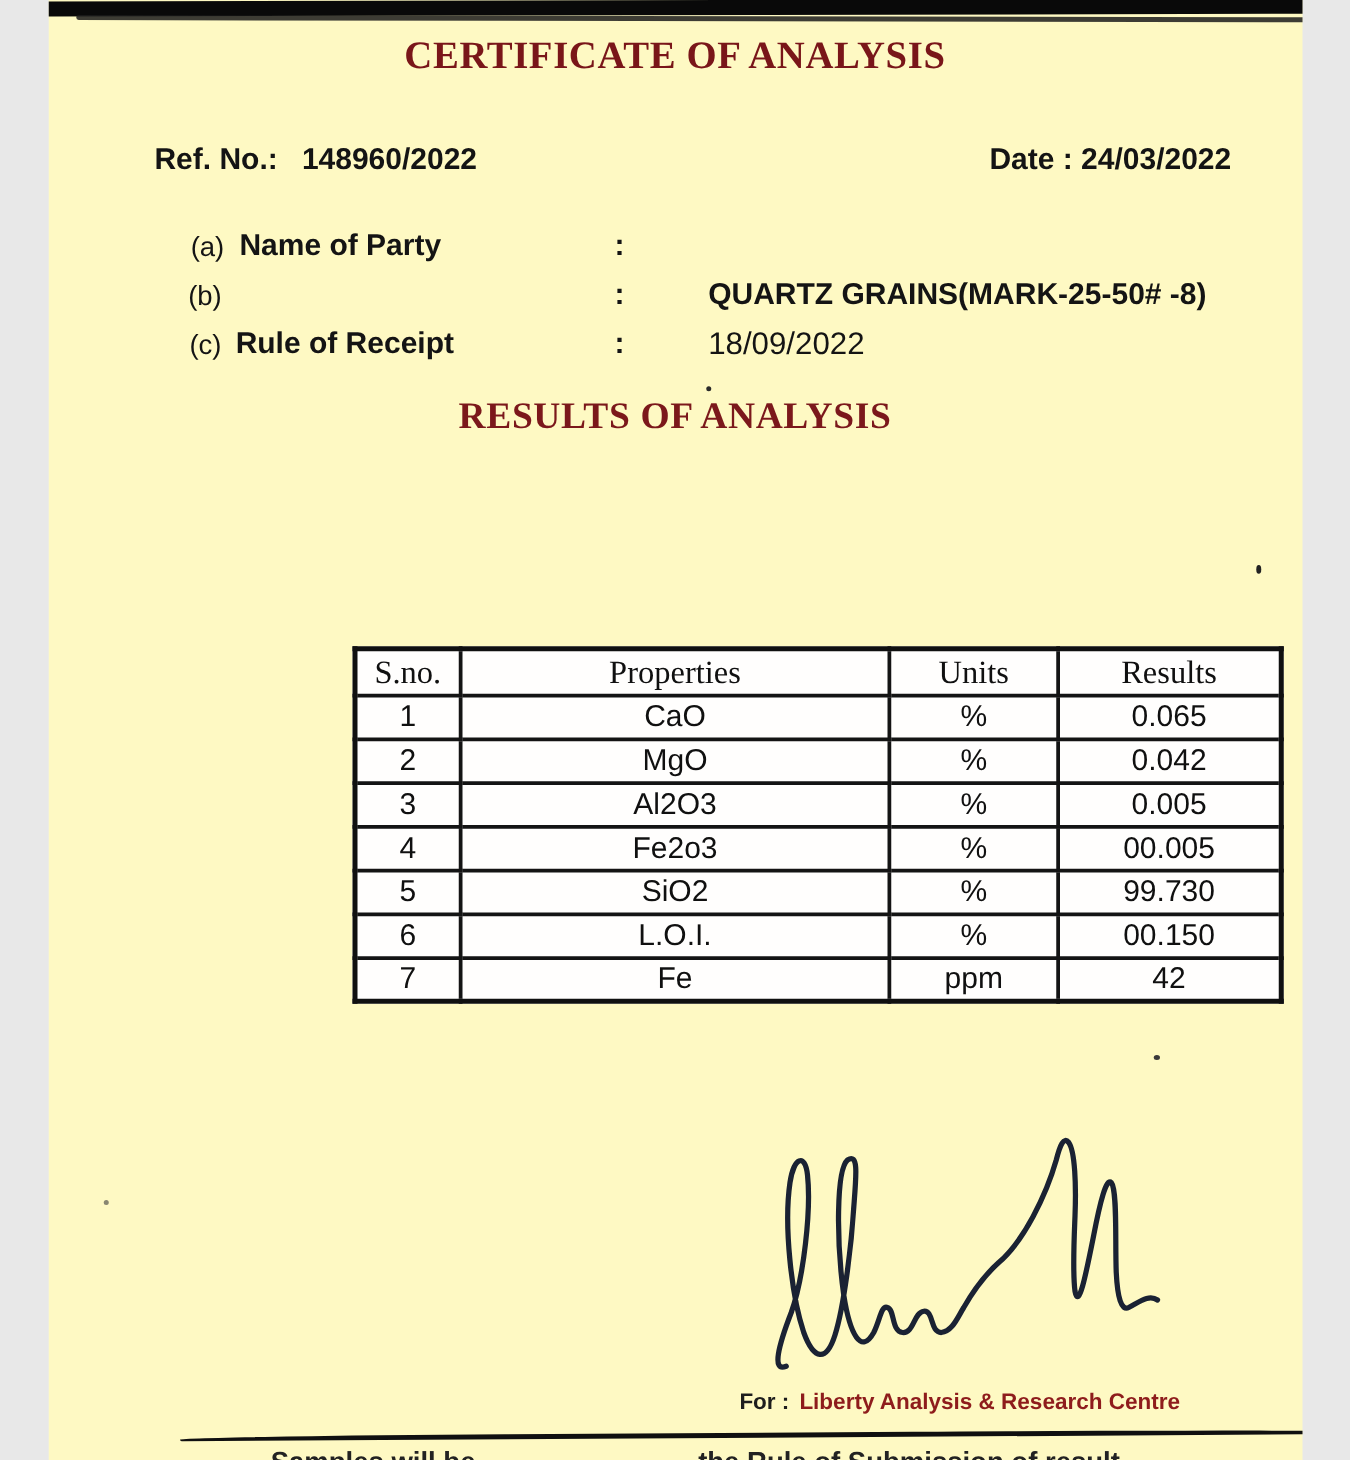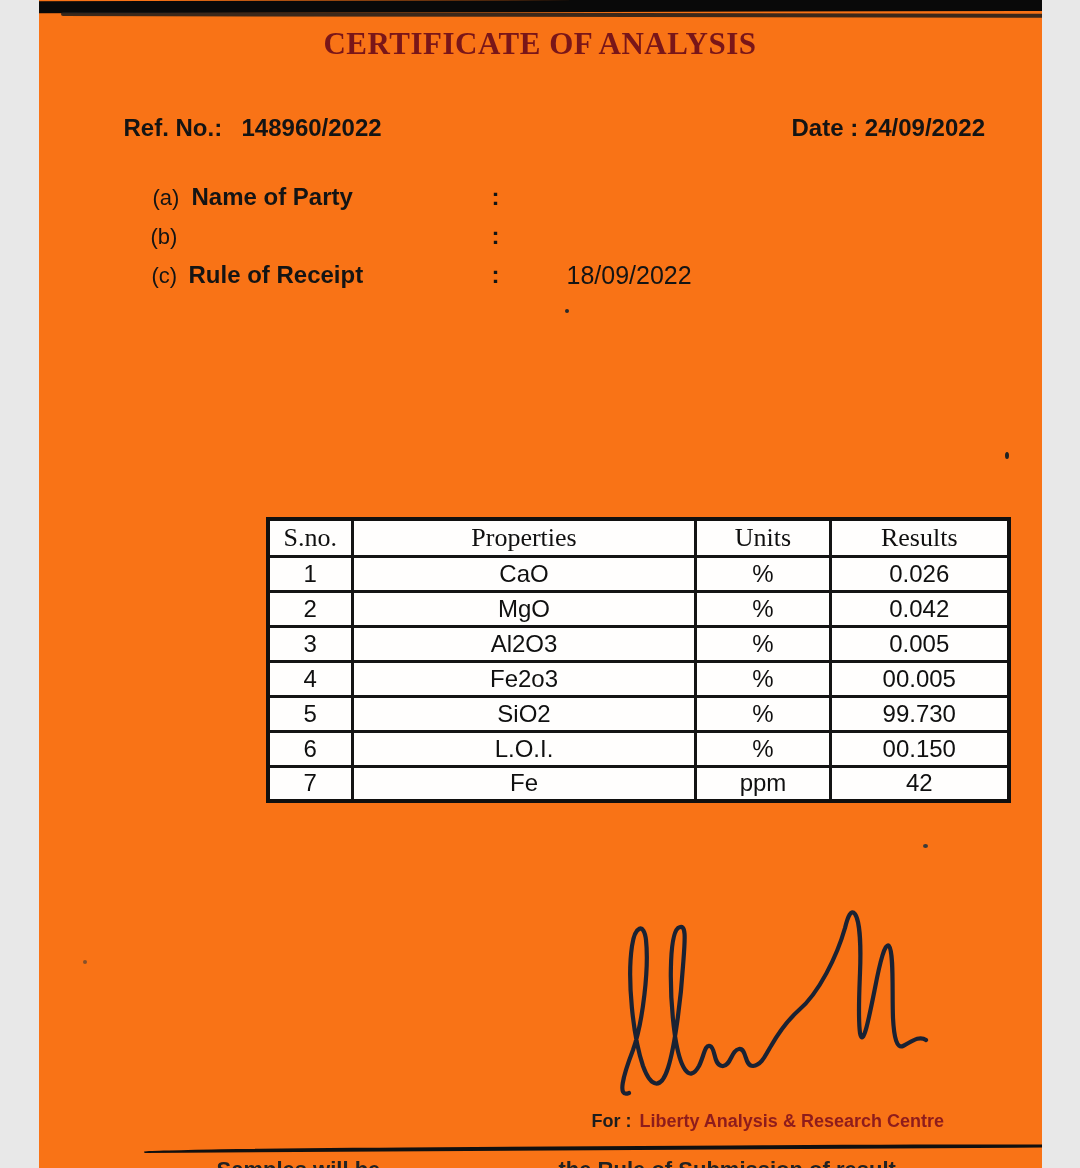--- a/index.html
+++ b/index.html
@@ -2,21 +2,21 @@
 <html><head>
 <meta charset="utf-8">
 <style>
   * { margin: 0; padding: 0; box-sizing: border-box; }
   html, body { background: #e8e8e8; }
   .page {
     position: relative;
     width: 1003px;
     height: 1168px;
     margin: 0 auto;
-    background: #f97316;
+    background: #fef9c3;
     overflow: hidden;
     font-family: "Liberation Sans", sans-serif;
     color: #141414;
   }
 
   
   .scan-bar-top {
     position: absolute; left: -6px; top: 0;
     width: 1092px; height: 12px;
     background: #090909;
@@ -59,21 +59,21 @@
     width: 100%;
     text-align: center;
     font-family: "Liberation Serif", serif;
     font-weight: 700;
     font-size: 30px;
     letter-spacing: 0.5px;
     color: #7b181b;
   }
 
   table.results {
-    position: absolute; left: 227px; top: 517px;
+    position: absolute; left: 243px; top: 517px;
     width: 741px;
     border-collapse: collapse;
     table-layout: fixed;
     background: #fffefd;
   }
   table.results th, table.results td {
     border: 3px solid #141414;
     text-align: center;
     vertical-align: middle;
     overflow: hidden;
@@ -138,42 +138,44 @@
 <div class="page">
 
   <div class="scan-bar-top"></div>
   <div class="scan-bar-top-shadow"></div>
 
   <div class="doc-title">CERTIFICATE OF ANALYSIS</div>
 
   <div class="ref-row">
     <span class="ref-label">Ref. No.:</span>
     <span class="ref-value">148960/2022</span>
-    <span class="date-group"><span>Date :</span> <span>24/09/2022</span></span>
+    <span class="date-group"><span>Date :</span> <span>24/03/2022</span></span>
   </div>
 
   <div class="field-row" style="top:183px">
     <span class="field-prefix">(a)</span>
     <span class="field-label">Name of Party</span>
     <span class="field-colon">:</span>
     <span class="field-value"></span>
   </div>
 
   <div class="field-row" style="top:222px">
     <span class="field-prefix" style="left:112px">(b)</span>
     <span class="field-colon">:</span>
+    <span class="field-value">QUARTZ GRAINS(MARK-25-50# -8)</span>
   </div>
 
   <div class="field-row" style="top:261px">
     <span class="field-prefix" style="left:113px">(c)</span>
     <span class="field-label" style="left:150px">Rule of Receipt</span>
     <span class="field-colon">:</span>
     <span class="field-value normal">18/09/2022</span>
   </div>
 
+  <div class="section-title">RESULTS OF ANALYSIS</div>
 
   <table class="results">
     <colgroup>
       <col class="col-sno">
         <col class="col-prop">
         <col class="col-units">
         <col class="col-results">
     </colgroup>
     <thead>
       <tr>
@@ -181,21 +183,21 @@
         <th>Properties</th>
         <th>Units</th>
         <th>Results</th>
       </tr>
     </thead>
     <tbody>
       <tr>
         <td>1</td>
         <td>CaO</td>
         <td>%</td>
-        <td>0.026</td>
+        <td>0.065</td>
       </tr>
       <tr>
         <td>2</td>
         <td>MgO</td>
         <td>%</td>
         <td>0.042</td>
       </tr>
       <tr>
         <td>3</td>
         <td>Al2O3</td>

